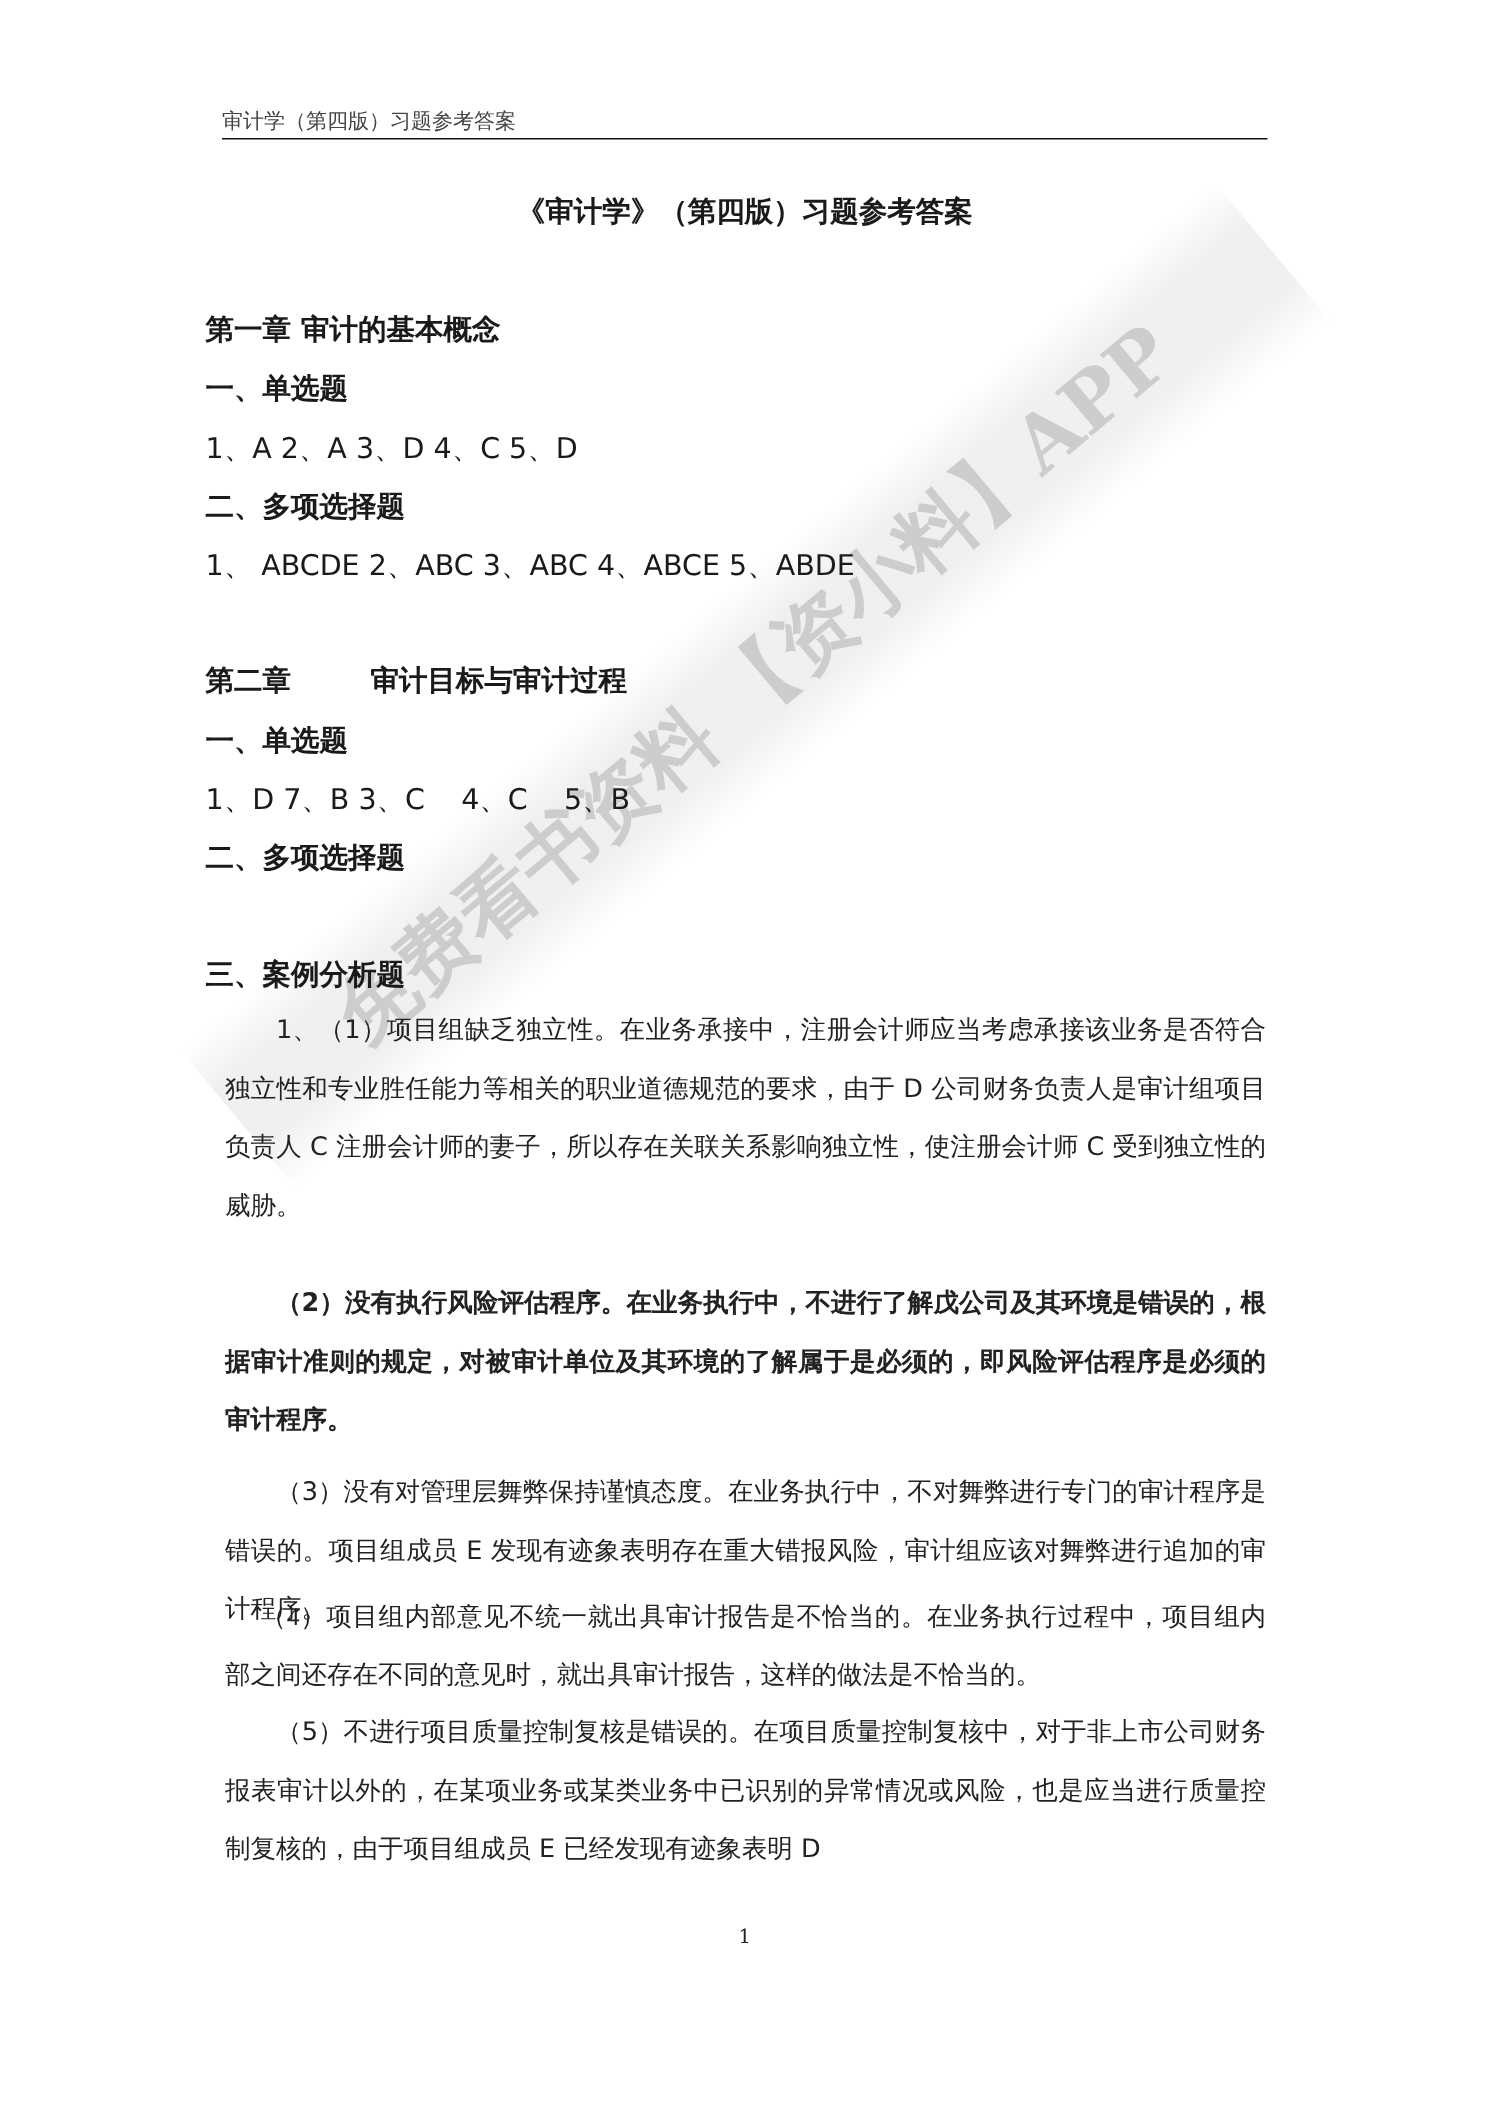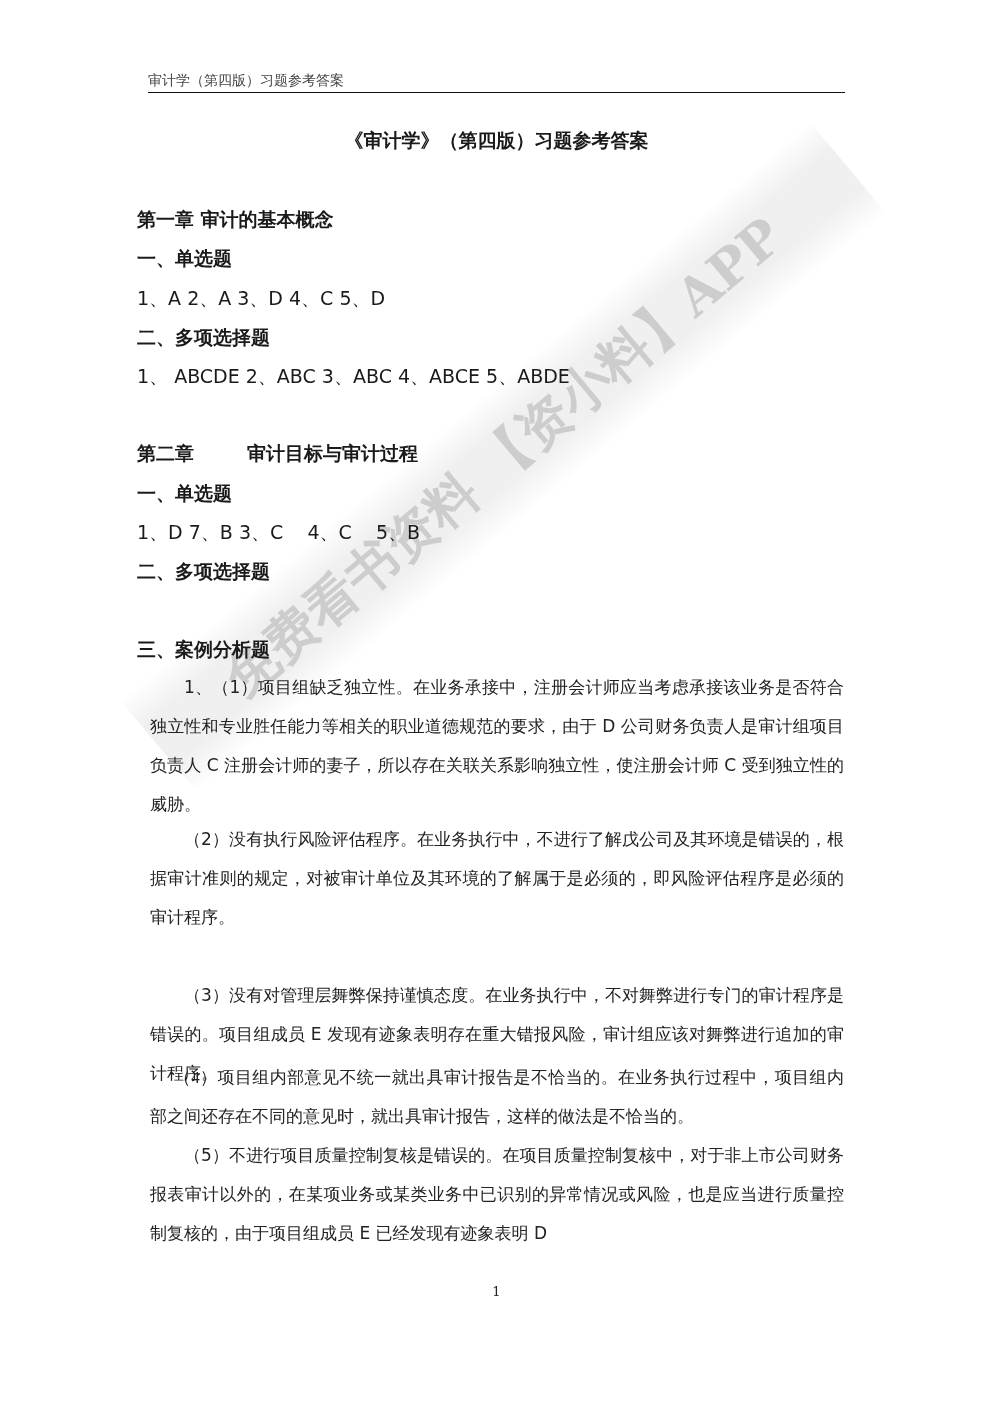--- a/index.html
+++ b/index.html
@@ -65,19 +65,19 @@
   <div class="line h-section" style="top:325px;">二、多项选择题</div>
   <div class="line" style="top:364px;">1、 ABCDE 2、ABC 3、ABC 4、ABCE 5、ABDE</div>
 
   <div class="line h-chapter" style="top:441px; white-space:pre;">第二章        审计目标与审计过程</div>
   <div class="line h-section" style="top:481px;">一、单选题</div>
   <div class="line" style="top:520px; white-space:pre;">1、D 7、B 3、C    4、C    5、B</div>
   <div class="line h-section" style="top:559px;">二、多项选择题</div>
   <div class="line h-section" style="top:637px;">三、案例分析题</div>
 
   <div class="para indent" style="top:668px;">1、（1）项目组缺乏独立性。在业务承接中，注册会计师应当考虑承接该业务是否符合独立性和专业胜任能力等相关的职业道德规范的要求，由于 D 公司财务负责人是审计组项目负责人 C 注册会计师的妻子，所以存在关联关系影响独立性，使注册会计师 C 受到独立性的威胁。</div>
-  <div class="para indent" style="top:820px;">（2）没有执行风险评估程序。在业务执行中，不进行了解戊公司及其环境是错误的，根据审计准则的规定，对被审计单位及其环境的了解属于是必须的，即风险评估程序是必须的审计程序。</div>
+  <div class="para indent" style="top:850px;font-weight:bold;">（2）没有执行风险评估程序。在业务执行中，不进行了解戊公司及其环境是错误的，根据审计准则的规定，对被审计单位及其环境的了解属于是必须的，即风险评估程序是必须的审计程序。</div>
   <div class="para indent" style="top:976px;">（3）没有对管理层舞弊保持谨慎态度。在业务执行中，不对舞弊进行专门的审计程序是错误的。项目组成员 E 发现有迹象表明存在重大错报风险，审计组应该对舞弊进行追加的审计程序。</div>
   <div class="para indent-small" style="top:1058px;">（4）项目组内部意见不统一就出具审计报告是不恰当的。在业务执行过程中，项目组内部之间还存在不同的意见时，就出具审计报告，这样的做法是不恰当的。</div>
   <div class="para indent" style="top:1136px;">（5）不进行项目质量控制复核是错误的。在项目质量控制复核中，对于非上市公司财务报表审计以外的，在某项业务或某类业务中已识别的异常情况或风险，也是应当进行质量控制复核的，由于项目组成员 E 已经发现有迹象表明 D</div>
 
   <div class="page-number">1</div>
 </div>
 
 </body></html>

